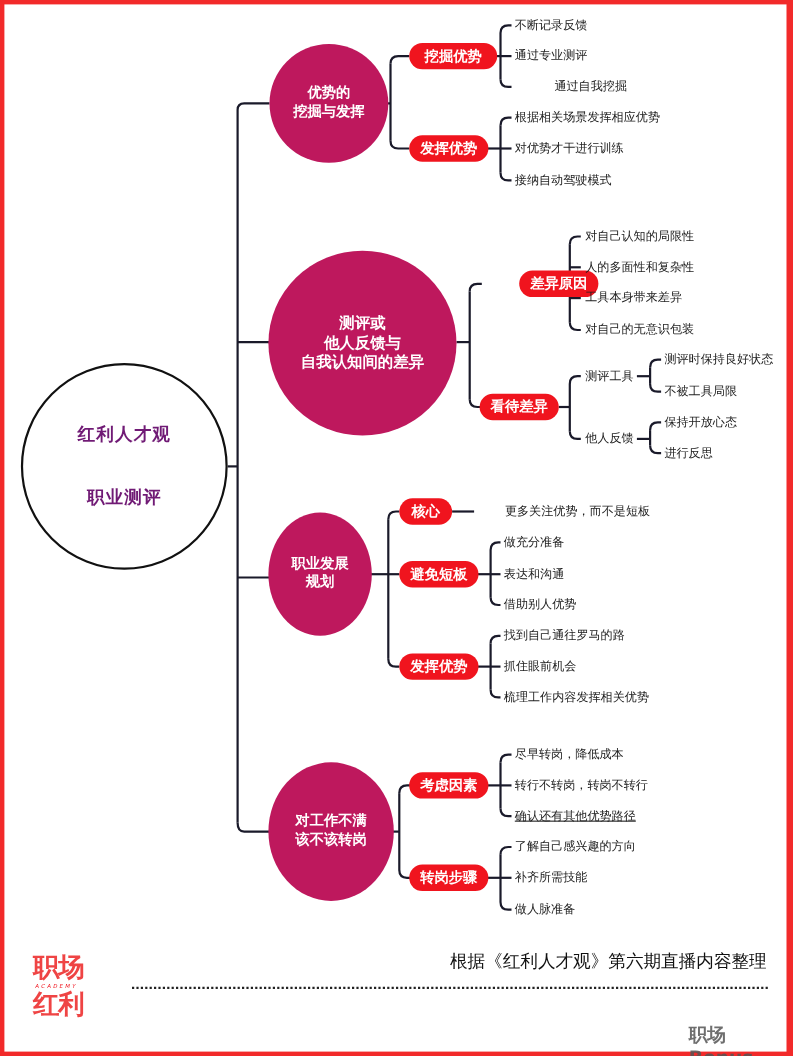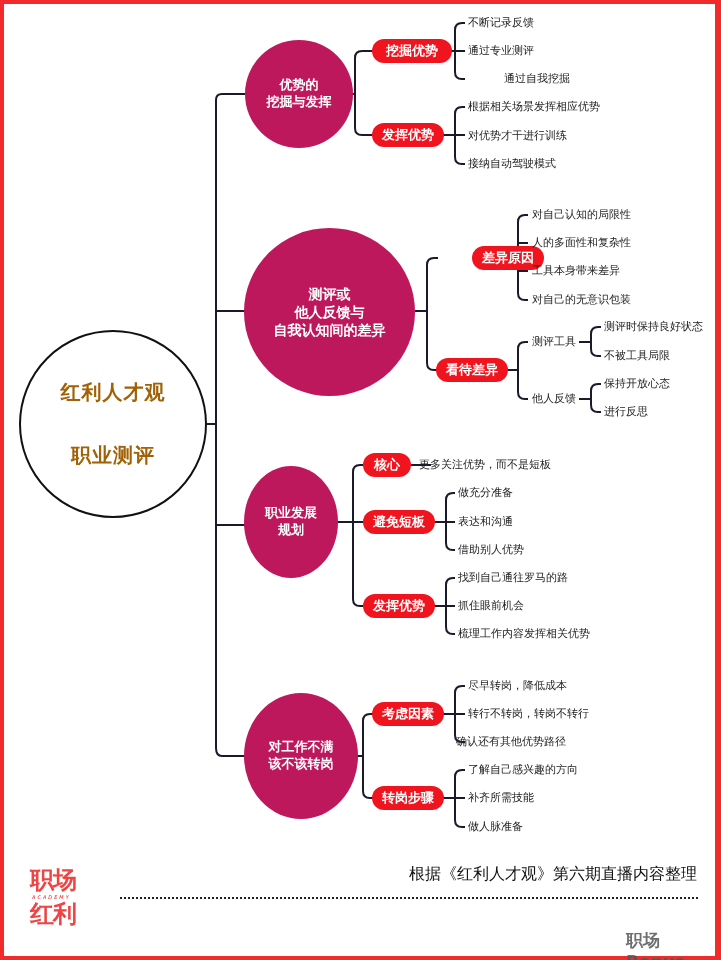--- a/index.html
+++ b/index.html
@@ -2,21 +2,21 @@
 <html><head>
 <meta charset="utf-8">
 <style>
   * { margin: 0; padding: 0; box-sizing: border-box; }
   html, body { width: 721px; height: 960px; overflow: hidden; background: #ffffff; }
   body { font-family: "DejaVu Sans", "Liberation Sans", sans-serif; position: relative; }
   .frame { position: absolute; left: 0; top: 0; width: 721px; height: 960px; border: 4px solid #f22a2a; border-right-width: 4px; background: #fff; }
   .frame-right { position: absolute; right: 0; top: 0; width: 6px; height: 960px; background: #f22a2a; }
   .lines { position: absolute; left: 0; top: 0; width: 721px; height: 960px; }
   .root { position: absolute; left: 19px; top: 330px; width: 188px; height: 188px; border: 2px solid #111; border-radius: 50%; background: #fff; display: flex; flex-direction: column; align-items: center; justify-content: center; gap: 36px; }
-  .root span { color: #a16207; font-weight: bold; font-size: 20px; letter-spacing: 1px; }
+  .root span { color: #701a75; font-weight: bold; font-size: 16px; letter-spacing: 1px; }
   .hub { position: absolute; background: #be185d; border-radius: 50%; color: #fff; font-weight: bold; display: flex; align-items: center; justify-content: center; text-align: center; white-space: pre-line; line-height: 1.3; }
   .pill { position: absolute; background: #f0141e; color: #fff; font-weight: bold; font-size: 13px; border-radius: 12px; height: 24px; display: flex; align-items: center; justify-content: center; }
   .leaf { position: absolute; font-size: 11px; color: #222; white-space: nowrap; line-height: 14px; }
   .footer-note { position: absolute; right: 24px; top: 864px; font-size: 16px; color: #111; }
   .dots { position: absolute; left: 120px; top: 897px; width: 578px; border-top: 2px dotted #222; }
   .watermark { position: absolute; right: 16px; top: 935px; font-size: 17px; color: #333; font-weight: bold; }
   .watermark .under { position: absolute; right: 20px; top: -6px; color: #555; opacity: 0.85; }
   .logo { position: absolute; left: 30px; top: 867px; width: 52px; height: 70px; }
   .logo .l1, .logo .l2 { font-weight: bold; font-size: 24px; line-height: 26px; color: #ef4444; letter-spacing: -1px; font-family: Liberation Serif, serif; }
   .logo .acad { font-size: 5px; color: #f0141e; letter-spacing: 2px; font-style: italic; line-height: 8px; padding-left: 2px; }
@@ -153,33 +153,33 @@
 <div class="leaf" style="left:532px;top:335px;">测评工具</div>
 <div class="leaf" style="left:532px;top:392px;">他人反馈</div>
 <div class="leaf" style="left:604px;top:320px;">测评时保持良好状态</div>
 <div class="leaf" style="left:604px;top:349px;">不被工具局限</div>
 <div class="leaf" style="left:604px;top:377px;">保持开放心态</div>
 <div class="leaf" style="left:604px;top:405px;">进行反思</div>
 
 <div class="pill" style="left:363px;top:453px;width:48px;">核心</div>
 <div class="pill" style="left:363px;top:510px;width:72px;">避免短板</div>
 <div class="pill" style="left:363px;top:594px;width:72px;">发挥优势</div>
-<div class="leaf" style="left:419px;top:458px;">更多关注优势，而不是短板</div>
+<div class="leaf" style="left:459px;top:458px;">更多关注优势，而不是短板</div>
 <div class="leaf" style="left:458px;top:486px;">做充分准备</div>
 <div class="leaf" style="left:458px;top:515px;">表达和沟通</div>
 <div class="leaf" style="left:458px;top:543px;">借助别人优势</div>
 <div class="leaf" style="left:458px;top:571px;">找到自己通往罗马的路</div>
 <div class="leaf" style="left:458px;top:599px;">抓住眼前机会</div>
 <div class="leaf" style="left:458px;top:627px;">梳理工作内容发挥相关优势</div>
 
 <div class="pill" style="left:372px;top:702px;width:72px;">考虑因素</div>
 <div class="pill" style="left:372px;top:786px;width:72px;">转岗步骤</div>
 <div class="leaf" style="left:468px;top:679px;">尽早转岗，降低成本</div>
 <div class="leaf" style="left:468px;top:707px;">转行不转岗，转岗不转行</div>
-<div class="leaf" style="left:456px;top:735px;">确认还有其他优势路径</div>
+<div class="leaf" style="left:468px;top:735px;text-decoration:underline;">确认还有其他优势路径</div>
 <div class="leaf" style="left:468px;top:763px;">了解自己感兴趣的方向</div>
 <div class="leaf" style="left:468px;top:791px;">补齐所需技能</div>
 <div class="leaf" style="left:468px;top:820px;">做人脉准备</div>
 
 <div class="logo">
   <div class="l1">职场</div>
   <div class="acad">ACADEMY</div>
   <div class="l2">红利</div>
 </div>
 <div class="footer-note">根据《红利人才观》第六期直播内容整理</div>

